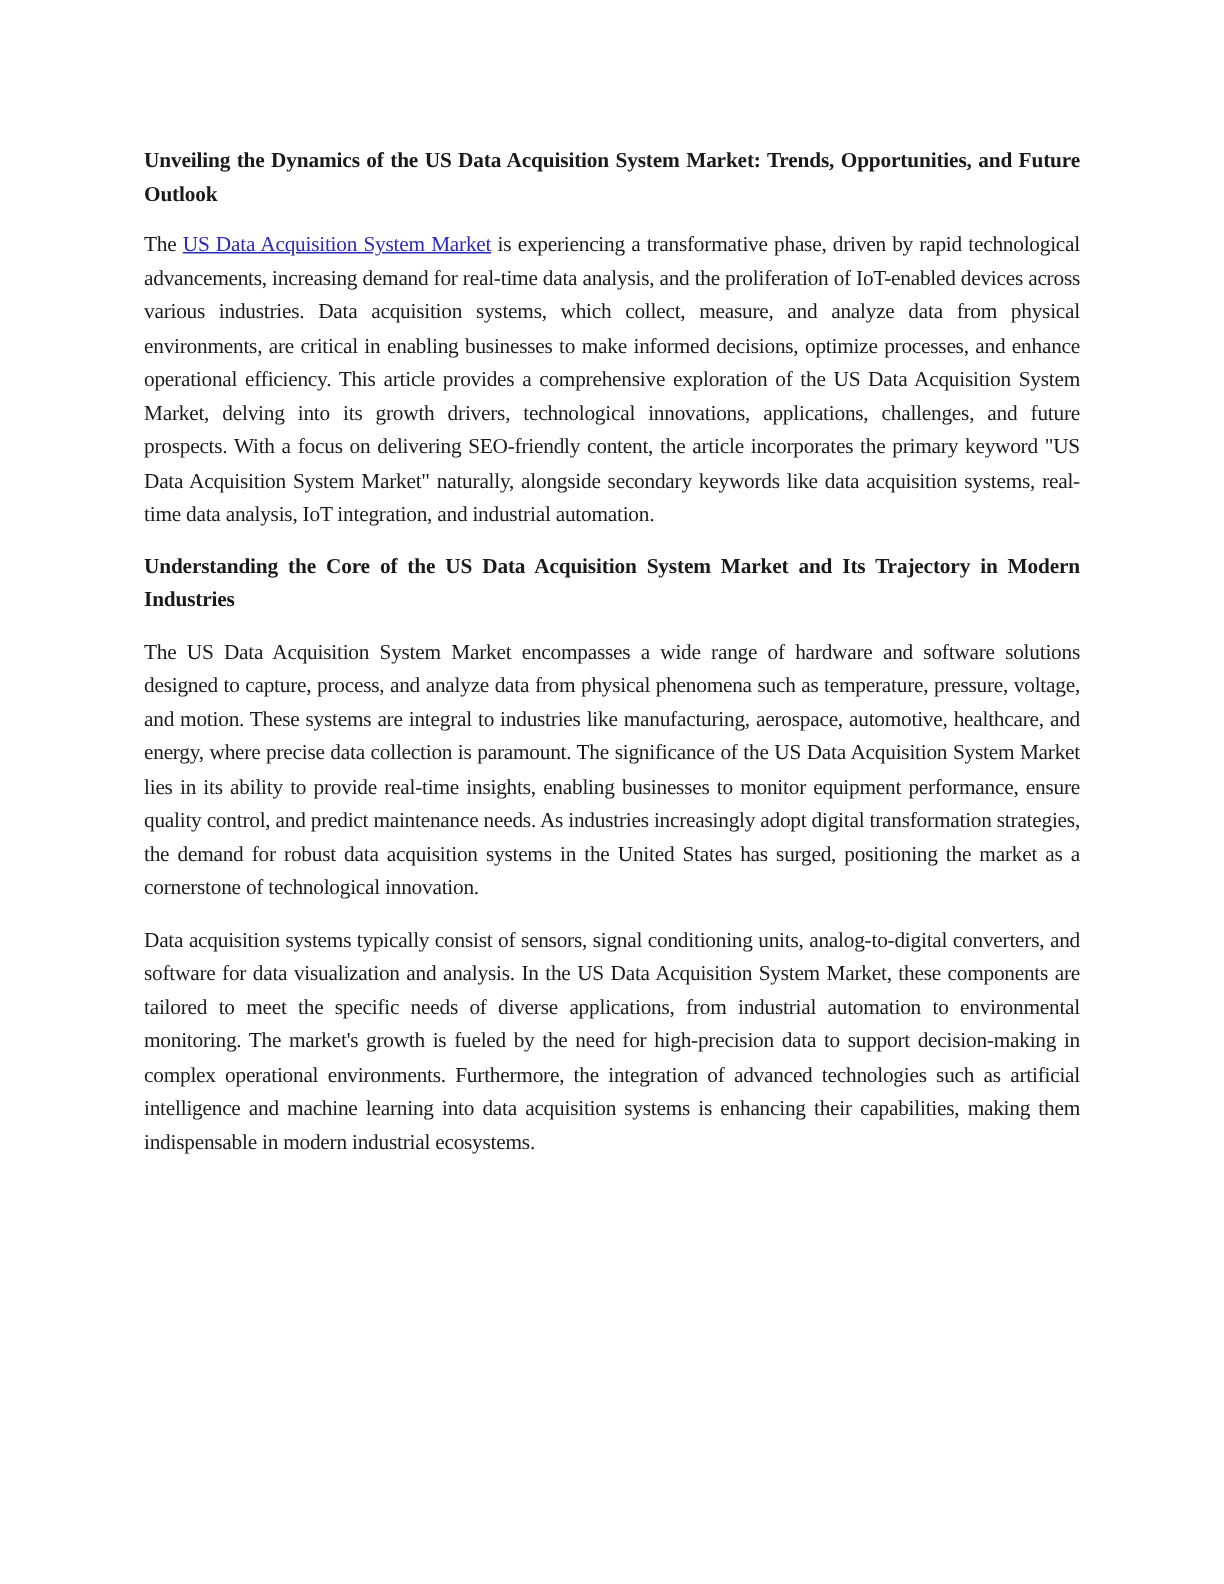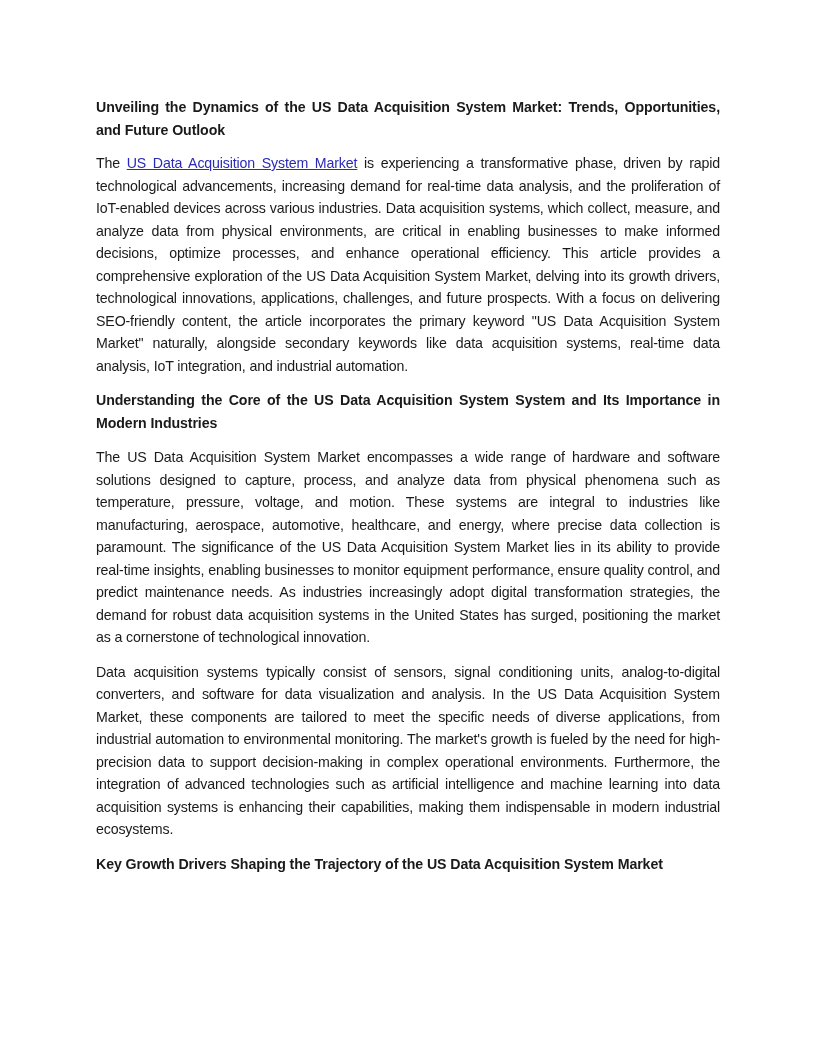--- a/index.html
+++ b/index.html
@@ -11,21 +11,21 @@
       width: 816px;
       height: 1056px;
       overflow: hidden;
       position: relative;
     }
     .page {
       position: absolute;
       left: 96px;
       top: 96px;
       width: 624px;
-      font-family: Liberation Sans, sans-serif;
+      font-family: Liberation Serif, serif;
       color: #1a1a1a;
       font-size: 14.2px;
       line-height: 22.5px;
     }
     .heading {
       font-weight: bold;
       text-align: justify;
       margin: 0 0 12px 0;
       letter-spacing: -0.1px;
     }
@@ -43,18 +43,17 @@
     .h1 { margin-bottom: 11px; }
   </style>
 </head>
 <body>
 
 <div class="page">
   <p class="heading h1">Unveiling the Dynamics of the US Data Acquisition System Market: Trends, Opportunities, and Future Outlook</p>
 
   <p class="para"><span>The </span><a class="link">US Data Acquisition System Market</a><span> is experiencing a transformative phase, driven by rapid technological advancements, increasing demand for real-time data analysis, and the proliferation of IoT-enabled devices across various industries. Data acquisition systems, which collect, measure, and analyze data from physical environments, are critical in enabling businesses to make informed decisions, optimize processes, and enhance operational efficiency. This article provides a comprehensive exploration of the US Data Acquisition System Market, delving into its growth drivers, technological innovations, applications, challenges, and future prospects. With a focus on delivering SEO-friendly content, the article incorporates the primary keyword "US Data Acquisition System Market" naturally, alongside secondary keywords like data acquisition systems, real-time data analysis, IoT integration, and industrial automation.</span></p>
 
-  <p class="heading">Understanding the Core of the US Data Acquisition System System and Its Importance in Modern Industries</p>
+  <p class="heading">Understanding the Core of the US Data Acquisition System Market and Its Trajectory in Modern Industries</p>
   <p class="para">The US Data Acquisition System Market encompasses a wide range of hardware and software solutions designed to capture, process, and analyze data from physical phenomena such as temperature, pressure, voltage, and motion. These systems are integral to industries like manufacturing, aerospace, automotive, healthcare, and energy, where precise data collection is paramount. The significance of the US Data Acquisition System Market lies in its ability to provide real-time insights, enabling businesses to monitor equipment performance, ensure quality control, and predict maintenance needs. As industries increasingly adopt digital transformation strategies, the demand for robust data acquisition systems in the United States has surged, positioning the market as a cornerstone of technological innovation.</p>
   <p class="para">Data acquisition systems typically consist of sensors, signal conditioning units, analog-to-digital converters, and software for data visualization and analysis. In the US Data Acquisition System Market, these components are tailored to meet the specific needs of diverse applications, from industrial automation to environmental monitoring. The market's growth is fueled by the need for high-precision data to support decision-making in complex operational environments. Furthermore, the integration of advanced technologies such as artificial intelligence and machine learning into data acquisition systems is enhancing their capabilities, making them indispensable in modern industrial ecosystems.</p>
 
-  <p class="heading">Key Growth Drivers Shaping the Trajectory of the US Data Acquisition System Market</p>
 </div>
 
 </body></html>

